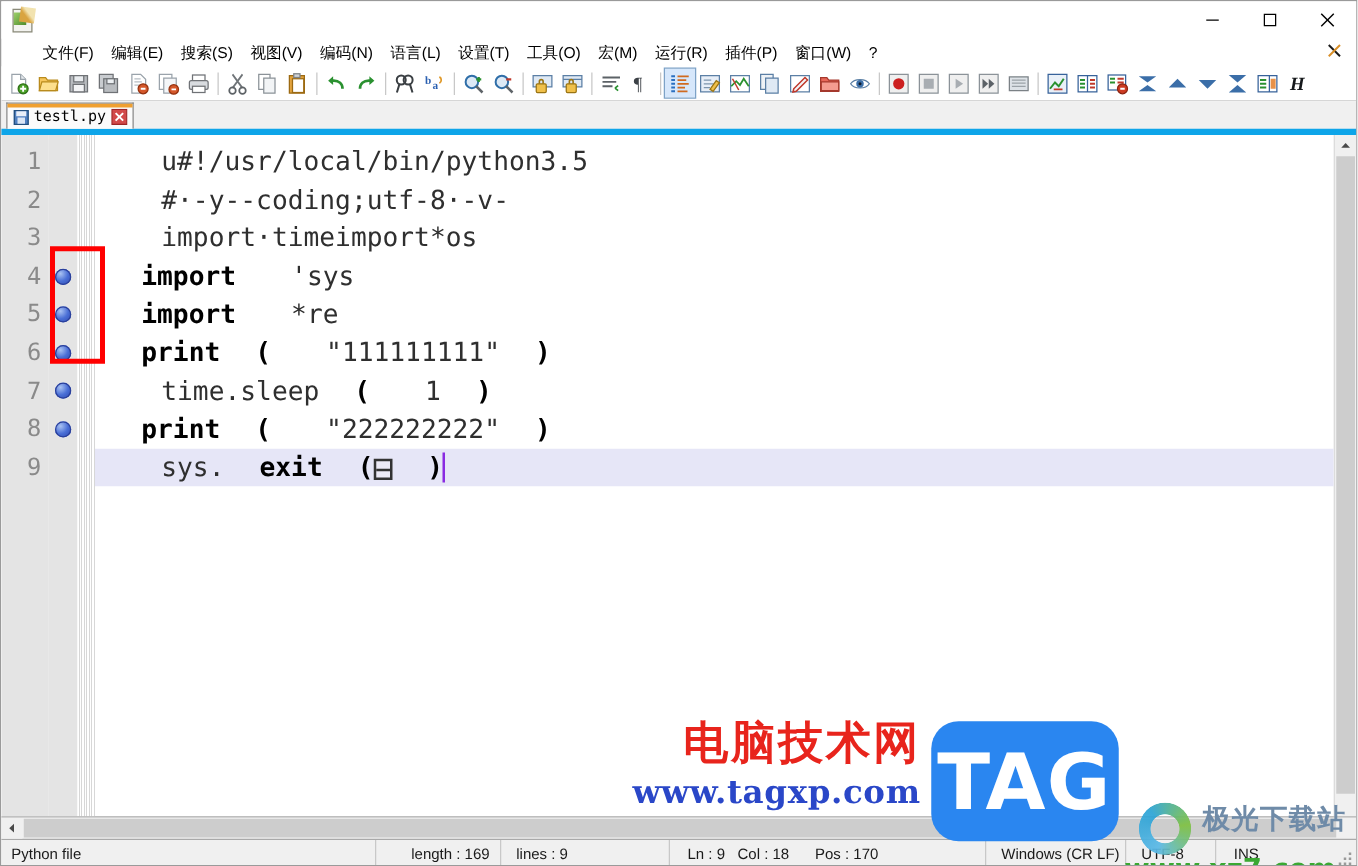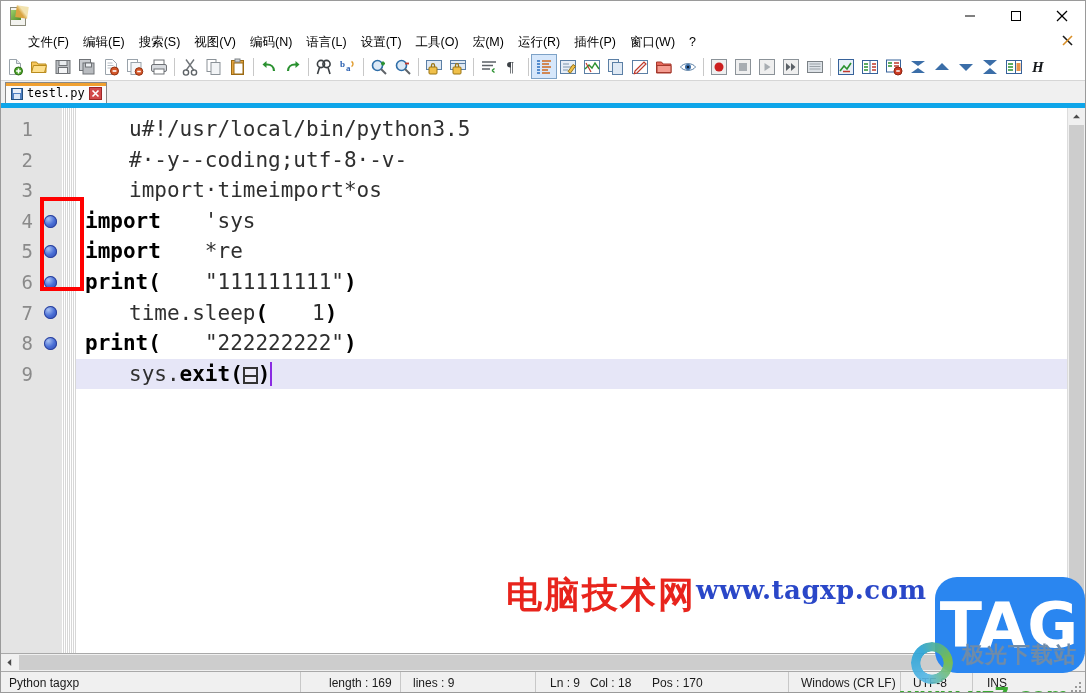--- a/index.html
+++ b/index.html
@@ -19,21 +19,21 @@
   .app-icon .grn{position:absolute;left:2px;top:3px;width:10px;height:10px;
       background:linear-gradient(135deg,#9ed06a,#4e8b2a);}
   .app-icon .pen{position:absolute;left:7px;top:-1px;width:12px;height:12px;
       background:linear-gradient(45deg,#d9a441 40%,#f2e3b0 60%);transform:rotate(8deg);}
   .title-text{font-size:13.5px;color:#000;letter-spacing:.1px;white-space:nowrap;}
   .wbtns{position:absolute;right:0;top:0;height:30px;display:flex;}
   .wbtn{width:46px;height:30px;display:flex;align-items:center;justify-content:center;}
   .wbtn svg{display:block;}
 
   
-  .menubar{height:22px;display:flex;align-items:center;background:#ffffff;position:relative;padding-left:20px;}
+  .menubar{height:22px;display:flex;align-items:center;background:#ffffff;position:relative;padding-left:6px;margin-left:20px;}
   .menu-item{font-size:12.5px;padding:2px 7px;white-space:nowrap;color:#000;line-height:16px;}
   .menu-close-x{position:absolute;right:11px;top:3px;width:13px;height:13px;}
 
   
   .toolbar{height:27px;display:flex;align-items:center;padding:0 2px;
            background:#ffffff;border-bottom:1px solid #d6d6d6;}
   .tb{width:24px;height:23px;display:flex;align-items:center;justify-content:center;position:relative;flex:none;}
   .tb.active{background:#d6e7fb;outline:1px solid #7da2c7;}
   .tbsep{width:1px;height:18px;background:#c8c8c8;margin:0 3px;flex:none;}
 
@@ -61,21 +61,21 @@
   .bookmarks div{height:30.6px;display:flex;align-items:center;justify-content:center;}
   .bmdot{width:13px;height:13px;border-radius:50%;
          background:radial-gradient(circle at 34% 30%,#a9c2f2 0%,#4a6fd6 48%,#2b44a8 100%);
          box-shadow:0 0 0 1px #2a3f9a inset;}
   .foldmargin{width:14px;background:repeating-linear-gradient(90deg,#ffffff 0 1px,#d7d7d7 1px 2px);}
   .code{flex:1;position:relative;padding-top:6px;overflow:hidden;
         font-family:"DejaVu Sans Mono","Liberation Mono",monospace;font-size:21px;
         line-height:30.6px;white-space:pre;color:#000;}
   .code .ln{height:30.6px;padding-left:9px;position:relative;}
   .code .ln.cur{background:#e6e6f7;}
-  .kw{font-weight:bold;color:#000;}
+  .kw{font-weight:bold;color:#000;margin-left:28px;}
   .plain{color:#2f2f2f;margin-left:44px;}
   .boxglyph{display:inline-block;width:15px;height:17px;border:2px solid #333;
             position:relative;vertical-align:-3px;box-sizing:border-box;background:#eceaf6;}
   .boxglyph:after{content:"";position:absolute;left:0;right:0;top:6px;height:2px;background:#333;}
   .caret{display:inline-block;width:2px;height:24px;background:#8a2be2;vertical-align:-5px;}
 
   
   .annot{position:absolute;border:4px solid #f00;box-sizing:border-box;pointer-events:none;}
 
   
@@ -89,21 +89,21 @@
   
   .statusbar{height:22px;background:#f0f0f0;display:flex;align-items:center;
              font-size:12px;color:#1a1a1a;position:relative;}
   .sb-cell{height:22px;display:flex;align-items:center;padding:0 8px;
            border-right:1px solid #c8c8c8;box-sizing:border-box;white-space:nowrap;}
   .grip{position:absolute;right:2px;bottom:2px;width:12px;height:12px;}
   .grip i{position:absolute;width:2px;height:2px;background:#9a9a9a;}
 
   
   .wm-tag{position:absolute;left:505px;top:572px;display:flex;align-items:flex-start;}
-  .wm-tag .txts{display:flex;flex-direction:row;}
+  .wm-tag .txts{display:flex;flex-direction:column;align-items:flex-end;}
   .wm-cn{font-family:"DejaVu Sans","Liberation Sans",sans-serif;font-weight:bold;
          font-size:36px;color:#e8241c;letter-spacing:2px;line-height:44px;}
   .wm-url{font-family:"DejaVu Serif","Liberation Serif",serif;font-weight:bold;
           font-size:26px;color:#2a47c8;line-height:34px;letter-spacing:.5px;}
   .wm-badge{width:150px;height:96px;border-radius:22px;background:#2a86f0;
             display:flex;align-items:center;justify-content:center;margin-left:8px;margin-top:4px;}
   .wm-badge span{font-family:"DejaVu Sans","Liberation Sans",sans-serif;font-weight:bold;
                  font-size:62px;color:#fff;letter-spacing:1px;}
   .wm-xz{position:absolute;right:6px;bottom:4px;width:168px;height:48px;}
   .wm-xz .cn{position:absolute;right:2px;top:0;font-family:Liberation Sans, sans-serif;
@@ -523,21 +523,21 @@
   <div class="hscroll">
     <div class="sb-arrow" style="width:17px;">
       <svg width="9" height="9" viewBox="0 0 9 9">
           <path d="M6.2 1L2.4 4.5 6.2 8z" fill="#4a4a4a"></path>
         </svg>
     </div>
     <div class="hthumb" style="width:1050px;"></div>
   </div>
 
   <div class="statusbar">
-    <div class="sb-cell" style="width:300px;">Python tagxp</div>
+    <div class="sb-cell" style="width:300px;">Python file</div>
     <div class="sb-cell" style="width:100px;padding-left:28px;">length : 169</div>
     <div class="sb-cell" style="width:135px;padding-left:12px;">lines : 9</div>
     <div class="sb-cell" style="width:46px;padding-left:14px;border-right:none;">Ln : 9</div>
     <div class="sb-cell" style="width:62px;border-right:none;">Col : 18</div>
     <div class="sb-cell" style="width:145px;">Pos : 170</div>
     <div class="sb-cell" style="width:112px;padding-left:12px;">Windows (CR LF)</div>
     <div class="sb-cell" style="width:72px;padding-left:12px;">UTF-8</div>
     <div class="sb-cell" style="border-right:none;padding-left:14px;">INS</div>
     <div class="grip">
       <i style="left:8px;top:2px"></i>

